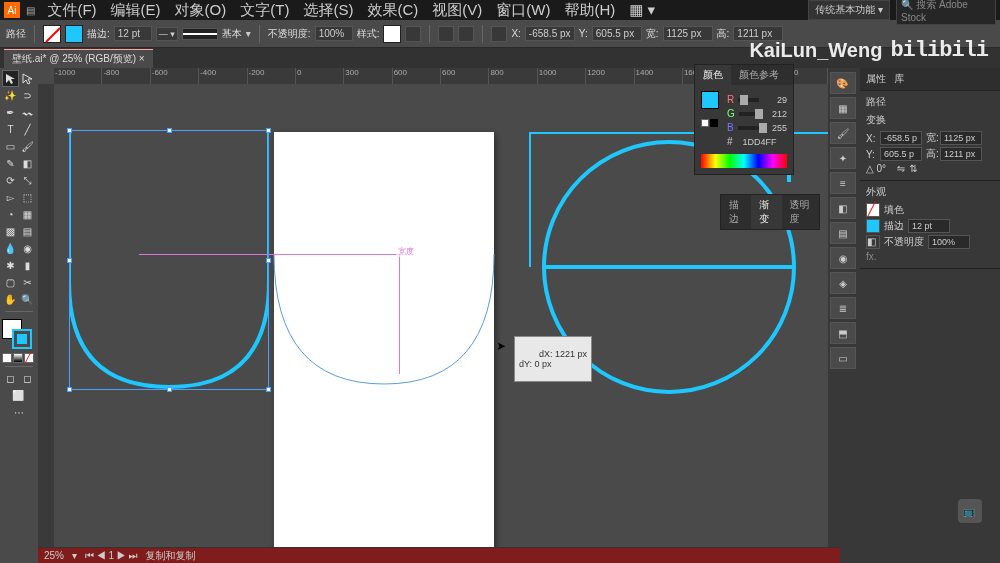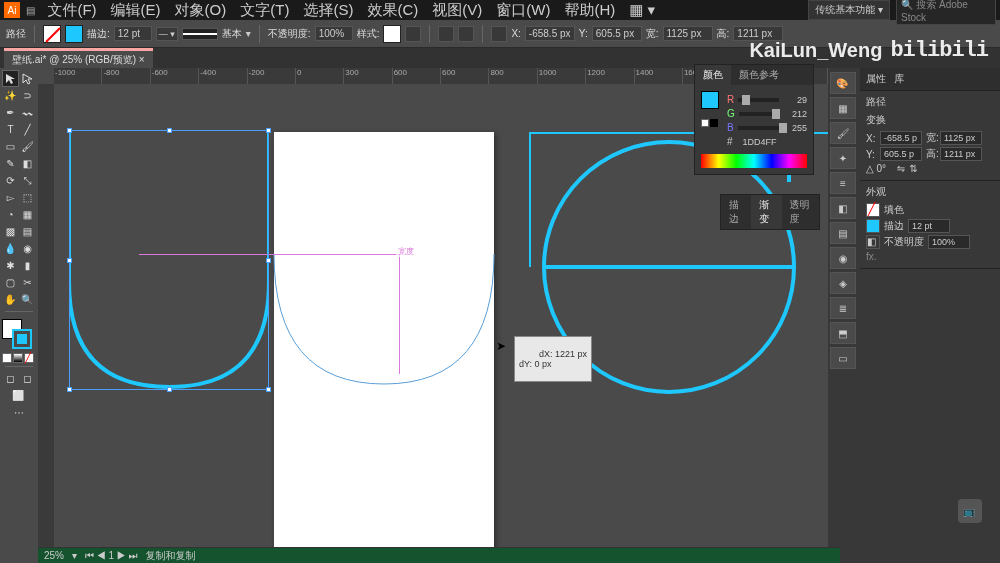--- a/index.html
+++ b/index.html
@@ -22,21 +22,21 @@
 .controlbar .swatch.white { background: #fff; }
 .controlbar .input-sm { background: #383838; border: 1px solid #555; padding: 1px 3px; font-size: 10px; color: #ccc; width: 38px; }
 .controlbar .dropdown-sm { background: #383838; border: 1px solid #555; padding: 1px 2px; font-size: 9px; color: #ccc; }
 .controlbar .line-sample { width: 36px; height: 12px; background: #222; border: 1px solid #555; display: flex; align-items: center; }
 .controlbar .line-sample::before { content: ''; width: 100%; height: 2px; background: #fff; }
 .controlbar .icon-btn { width: 16px; height: 16px; background: #383838; border: 1px solid #555; }
 .controlbar .sep { width: 1px; height: 18px; background: #666; margin: 0 4px; }
 
 
 .tabbar { height: 20px; background: #323232; display: flex; align-items: center; padding: 0 4px; }
-.tabbar .tab { padding: 2px 8px; background: #4a4a4a; font-size: 10px; color: #ddd; border-top: 3px solid #fca5a5; }
+.tabbar .tab { padding: 2px 8px; background: #4a4a4a; font-size: 10px; color: #ddd; border-top: 1px solid #fca5a5; }
 
 
 .main { display: flex; height: 495px; }
 
 
 .toolbox { width: 38px; background: #4a4a4a; display: flex; flex-direction: column; gap: 0; padding: 2px; }
 .toolbox .row { display: flex; gap: 0; }
 .toolbox .tool { width: 17px; height: 17px; display: flex; align-items: center; justify-content: center; color: #ddd; font-size: 10px; border: 1px solid transparent; }
 .toolbox .tool.active { background: #222; border: 1px solid #666; }
 .toolbox .tool svg { width: 12px; height: 12px; }
@@ -55,21 +55,21 @@
 .canvas { position: absolute; top: 16px; left: 16px; right: 0; bottom: 16px; background: #4a4a4a; }
 .artboard { position: absolute; background: #fff; box-shadow: 2px 2px 6px rgba(0,0,0,0.4); }
 .path-shape { position: absolute; }
 .selection-box { position: absolute; border: 1px solid #4aa0ff; }
 .handle { position: absolute; width: 5px; height: 5px; background: #fff; border: 1px solid #4aa0ff; }
 .guide-h { position: absolute; height: 1px; background: #d878d8; }
 .guide-v { position: absolute; width: 1px; background: #d878d8; }
 .cursor-tip { position: absolute; background: #e8e8e8; border: 1px solid #888; padding: 2px 4px; font-size: 9px; color: #333; white-space: pre; }
 
 
-.statusbar { position: absolute; bottom: 0; left: 38px; right: 160px; height: 16px; background: #14532d; display: flex; align-items: center; padding: 0 6px; gap: 8px; font-size: 10px; border-top: 1px solid #333; }
+.statusbar { position: absolute; bottom: 0; left: 38px; right: 160px; height: 16px; background: #7f1d1d; display: flex; align-items: center; padding: 0 6px; gap: 8px; font-size: 10px; border-top: 1px solid #333; }
 
 
 .panel-stack { width: 32px; background: #383838; display: flex; flex-direction: column; gap: 3px; padding: 4px 2px; }
 .panel-stack .picon { width: 26px; height: 22px; background: #4a4a4a; border: 1px solid #555; display: flex; align-items: center; justify-content: center; }
 
 
 .rightdock { width: 140px; background: #383838; display: flex; flex-direction: column; font-size: 10px; }
 .dock-section { border-bottom: 1px solid #222; padding: 4px 6px; }
 .dock-title { font-size: 10px; color: #ccc; margin-bottom: 4px; }
 .dock-row { display: flex; align-items: center; gap: 4px; margin: 2px 0; }
@@ -362,21 +362,21 @@
           <span>不透明度</span>
           <div class="dock-inp">100%</div>
         </div>
       <div class="dock-row">
           <span style="color:#888">fx.</span>
         </div>
     </div>
   </div>
 </div>
 
-<div class="float-panel" style="left:694px;top:64px;width:120px">
+<div class="float-panel" style="left:694px;top:64px;width:100px">
   <div class="fp-tabs">
     <div class="fp-tab active">颜色</div>
     <div class="fp-tab">颜色参考</div>
   </div>
   <div class="fp-body">
     <div style="float:left;width:24px">
       <div style="width:18px;height:18px;background:#1ec8ff;border:1px solid #000;margin-bottom:10px"></div>
       <div style="display:flex;gap:1px">
           <div style="width:8px;height:8px;background:#fff;border:1px solid #666"></div>
           <div style="width:8px;height:8px;background:#000"></div>

